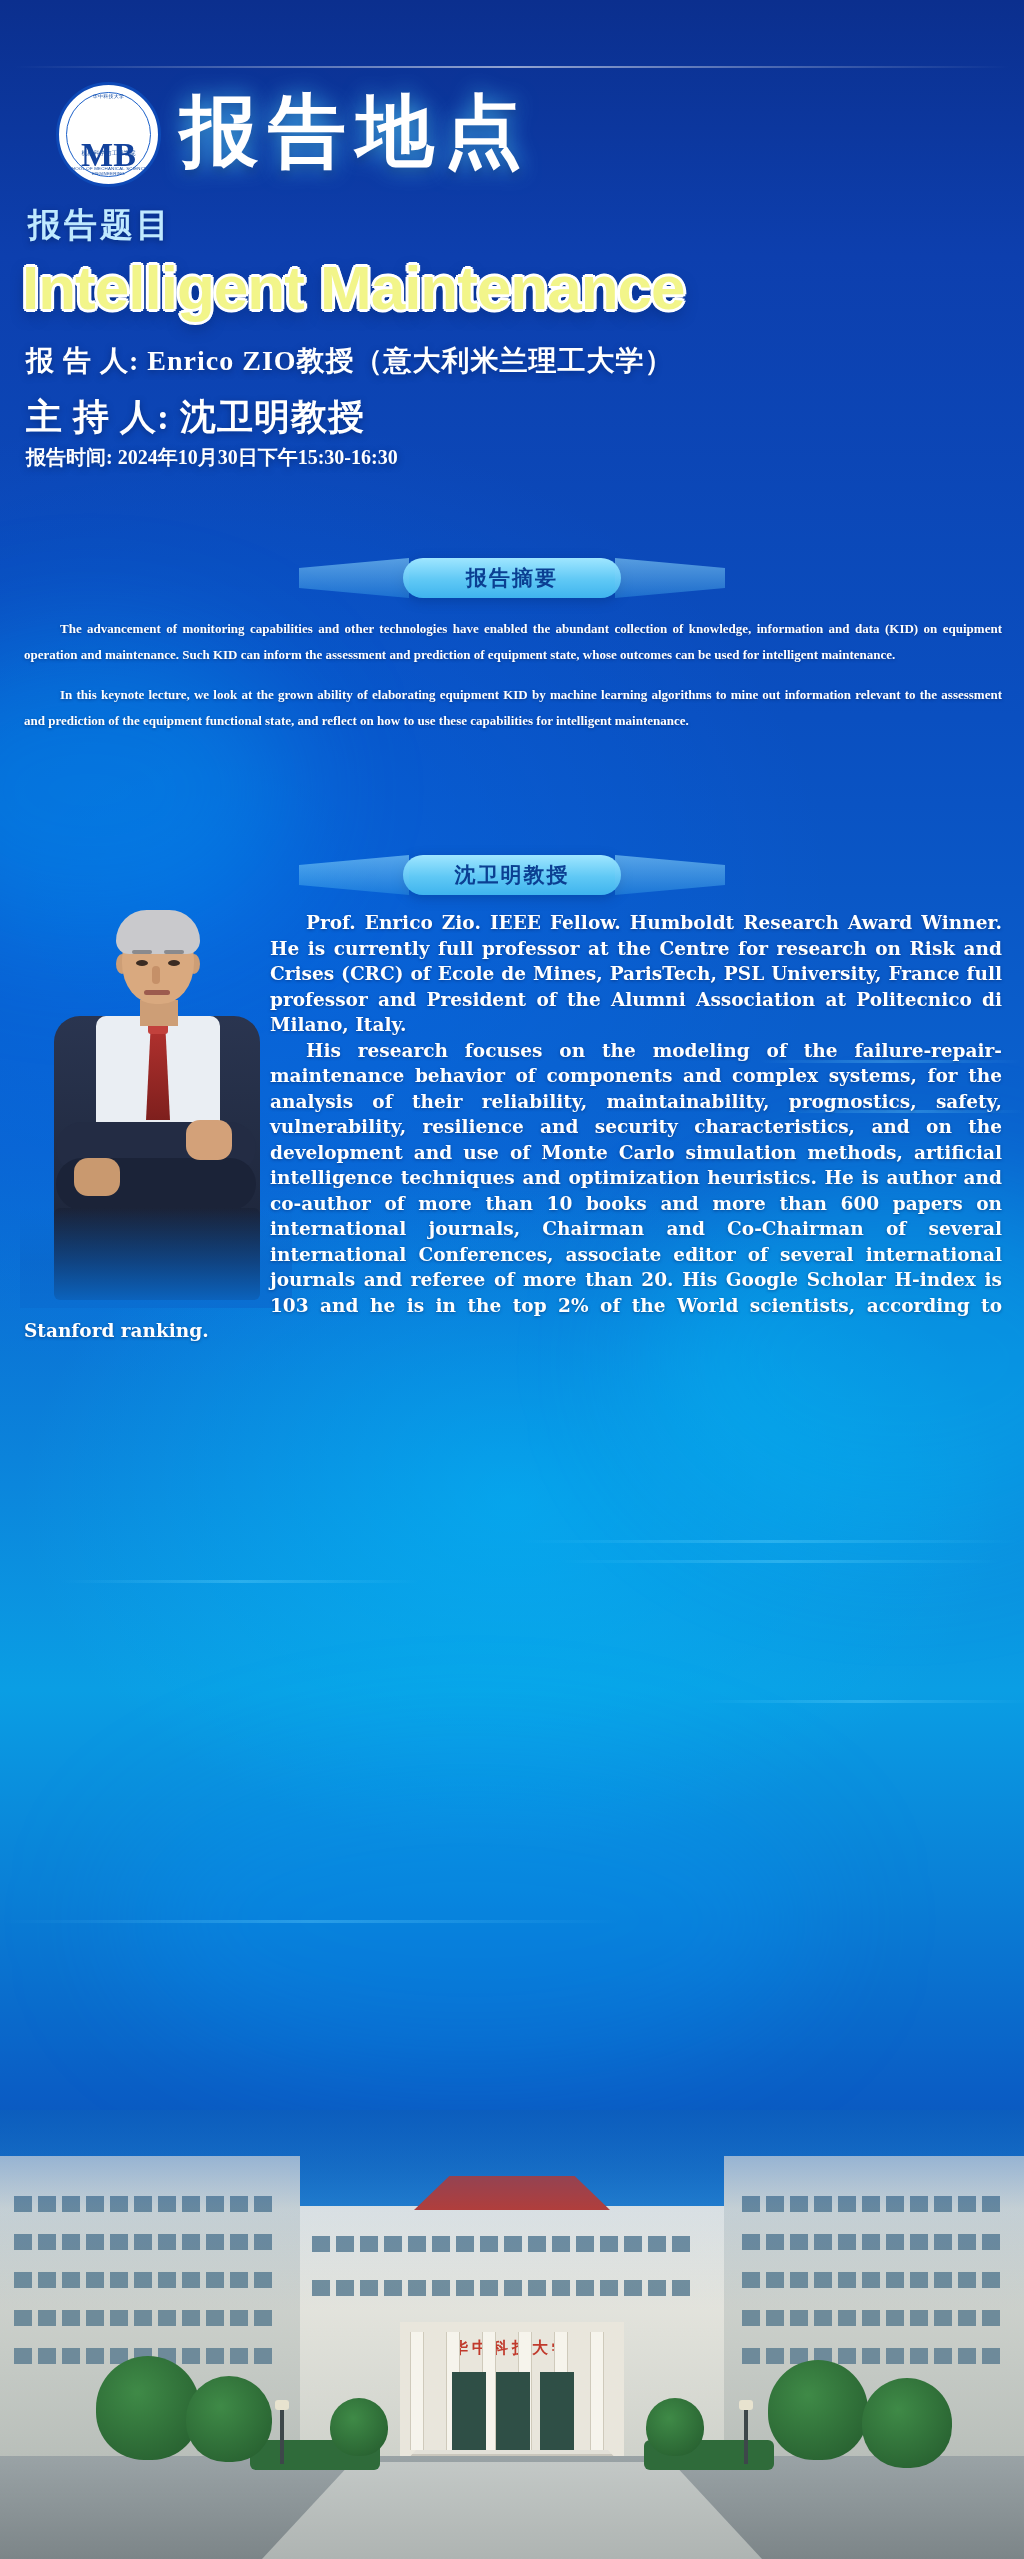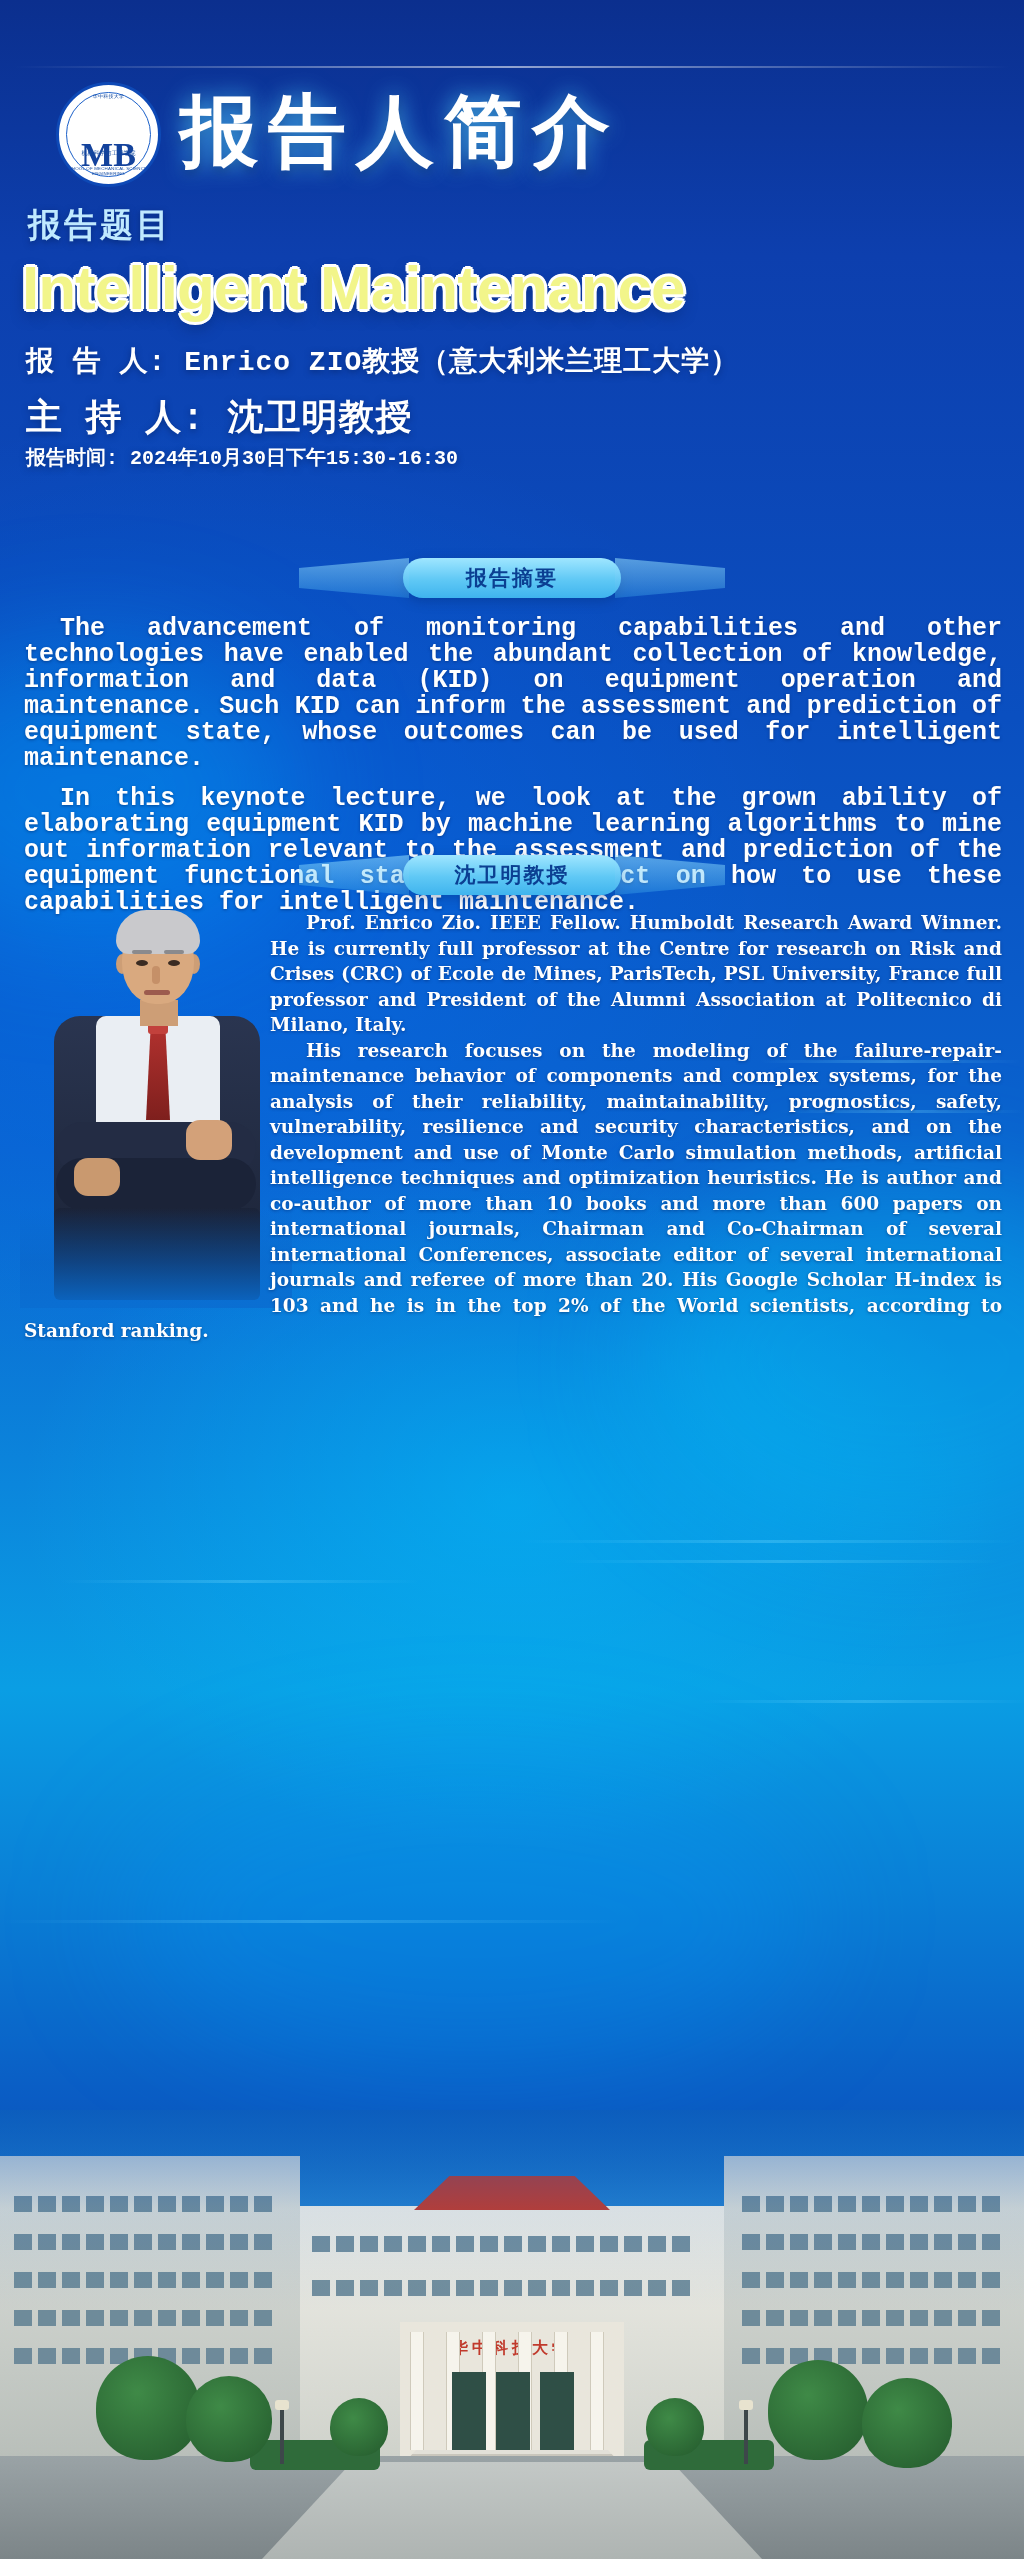--- a/index.html
+++ b/index.html
@@ -72,21 +72,21 @@
     color:#f2f58a;
     font-family:"Liberation Sans", sans-serif;
     text-shadow:
       -2px -2px 0 #ffffff, 2px -2px 0 #ffffff, -2px 2px 0 #ffffff, 2px 2px 0 #ffffff,
       0 -3px 0 #ffffff, 0 3px 0 #ffffff, -3px 0 0 #ffffff, 3px 0 0 #ffffff,
       0 6px 14px rgba(0,30,90,.55);
     white-space:nowrap;
   }
 
   
-  .info { position:absolute; left:26px; width:970px; color:#ffffff; font-weight:bold; font-family:Liberation Mono, monospace; text-shadow:0 2px 6px rgba(0,30,90,.55); }
+  .info { position:absolute; left:26px; width:970px; color:#ffffff; font-weight:bold; font-family:Liberation Serif, serif; text-shadow:0 2px 6px rgba(0,30,90,.55); }
   .info .k { color:#ffffff; }
   .info-1 { top:342px; font-size:28px; letter-spacing:1px; }
   .info-2 { top:393px; font-size:36px; letter-spacing:1px; }
   .info-3 { top:444px; font-size:20px; letter-spacing:0px; }
   .info-4 { top:495px; font-size:28px; letter-spacing:0px; }
 
   
   .ribbon {
     position:absolute; left:50%; transform:translateX(-50%);
     width:218px; height:40px;
@@ -101,22 +101,22 @@
   .ribbon-wing { position:absolute; top:0; width:110px; height:40px; background:linear-gradient(180deg,rgba(150,225,255,.55),rgba(60,170,235,.35)); }
   .ribbon-wing.left { left:-104px; clip-path:polygon(0 10px,100% 0,100% 100%,0 calc(100% - 10px)); border-radius:6px 0 0 6px; }
   .ribbon-wing.right { right:-104px; clip-path:polygon(0 0,100% 10px,100% calc(100% - 10px),0 100%); border-radius:0 6px 6px 0; }
   .ribbon-1 { top:558px; }
   .ribbon-2 { top:855px; }
 
   
   .abstract {
     position:absolute; left:24px; top:616px; width:978px;
     color:#ffffff;
-    font-family:Liberation Mono, monospace;
-    font-size:25px;
+    font-family:Liberation Serif, serif;
+    font-size:13px;
     line-height:26px;
     text-align:justify;
     font-weight:bold;
     text-shadow:0 1px 3px rgba(0,30,90,.5);
   }
   .abstract p { text-indent:36px; margin-bottom:14px; }
 
   
   .bio-wrap {
     position:absolute; left:24px; top:910px; width:978px;
@@ -209,21 +209,21 @@
   <div class="logo-wrap">
     <div class="logo-circle">
       <div class="logo-inner-ring"></div>
       <div class="logo-top-text">华中科技大学</div>
       <div class="logo-mark">MB</div>
       <div class="logo-cn">机械科学与工程学院</div>
       <div class="logo-bottom-text">SCHOOL OF MECHANICAL SCIENCE &amp; ENGINEERING</div>
     </div>
   </div>
 
-  <div class="main-title">报告人简介</div>
+  <div class="main-title">报告地点</div>
 
   <div class="label-topic">报告题目</div>
   <div class="topic-en">Intelligent Maintenance</div>
 
   <div class="info info-1">
     <span class="k">报 告 人:</span>
     <span>Enrico ZIO教授（意大利米兰理工大学）</span>
   </div>
   <div class="info info-2">
     <span class="k">主 持 人:</span>

